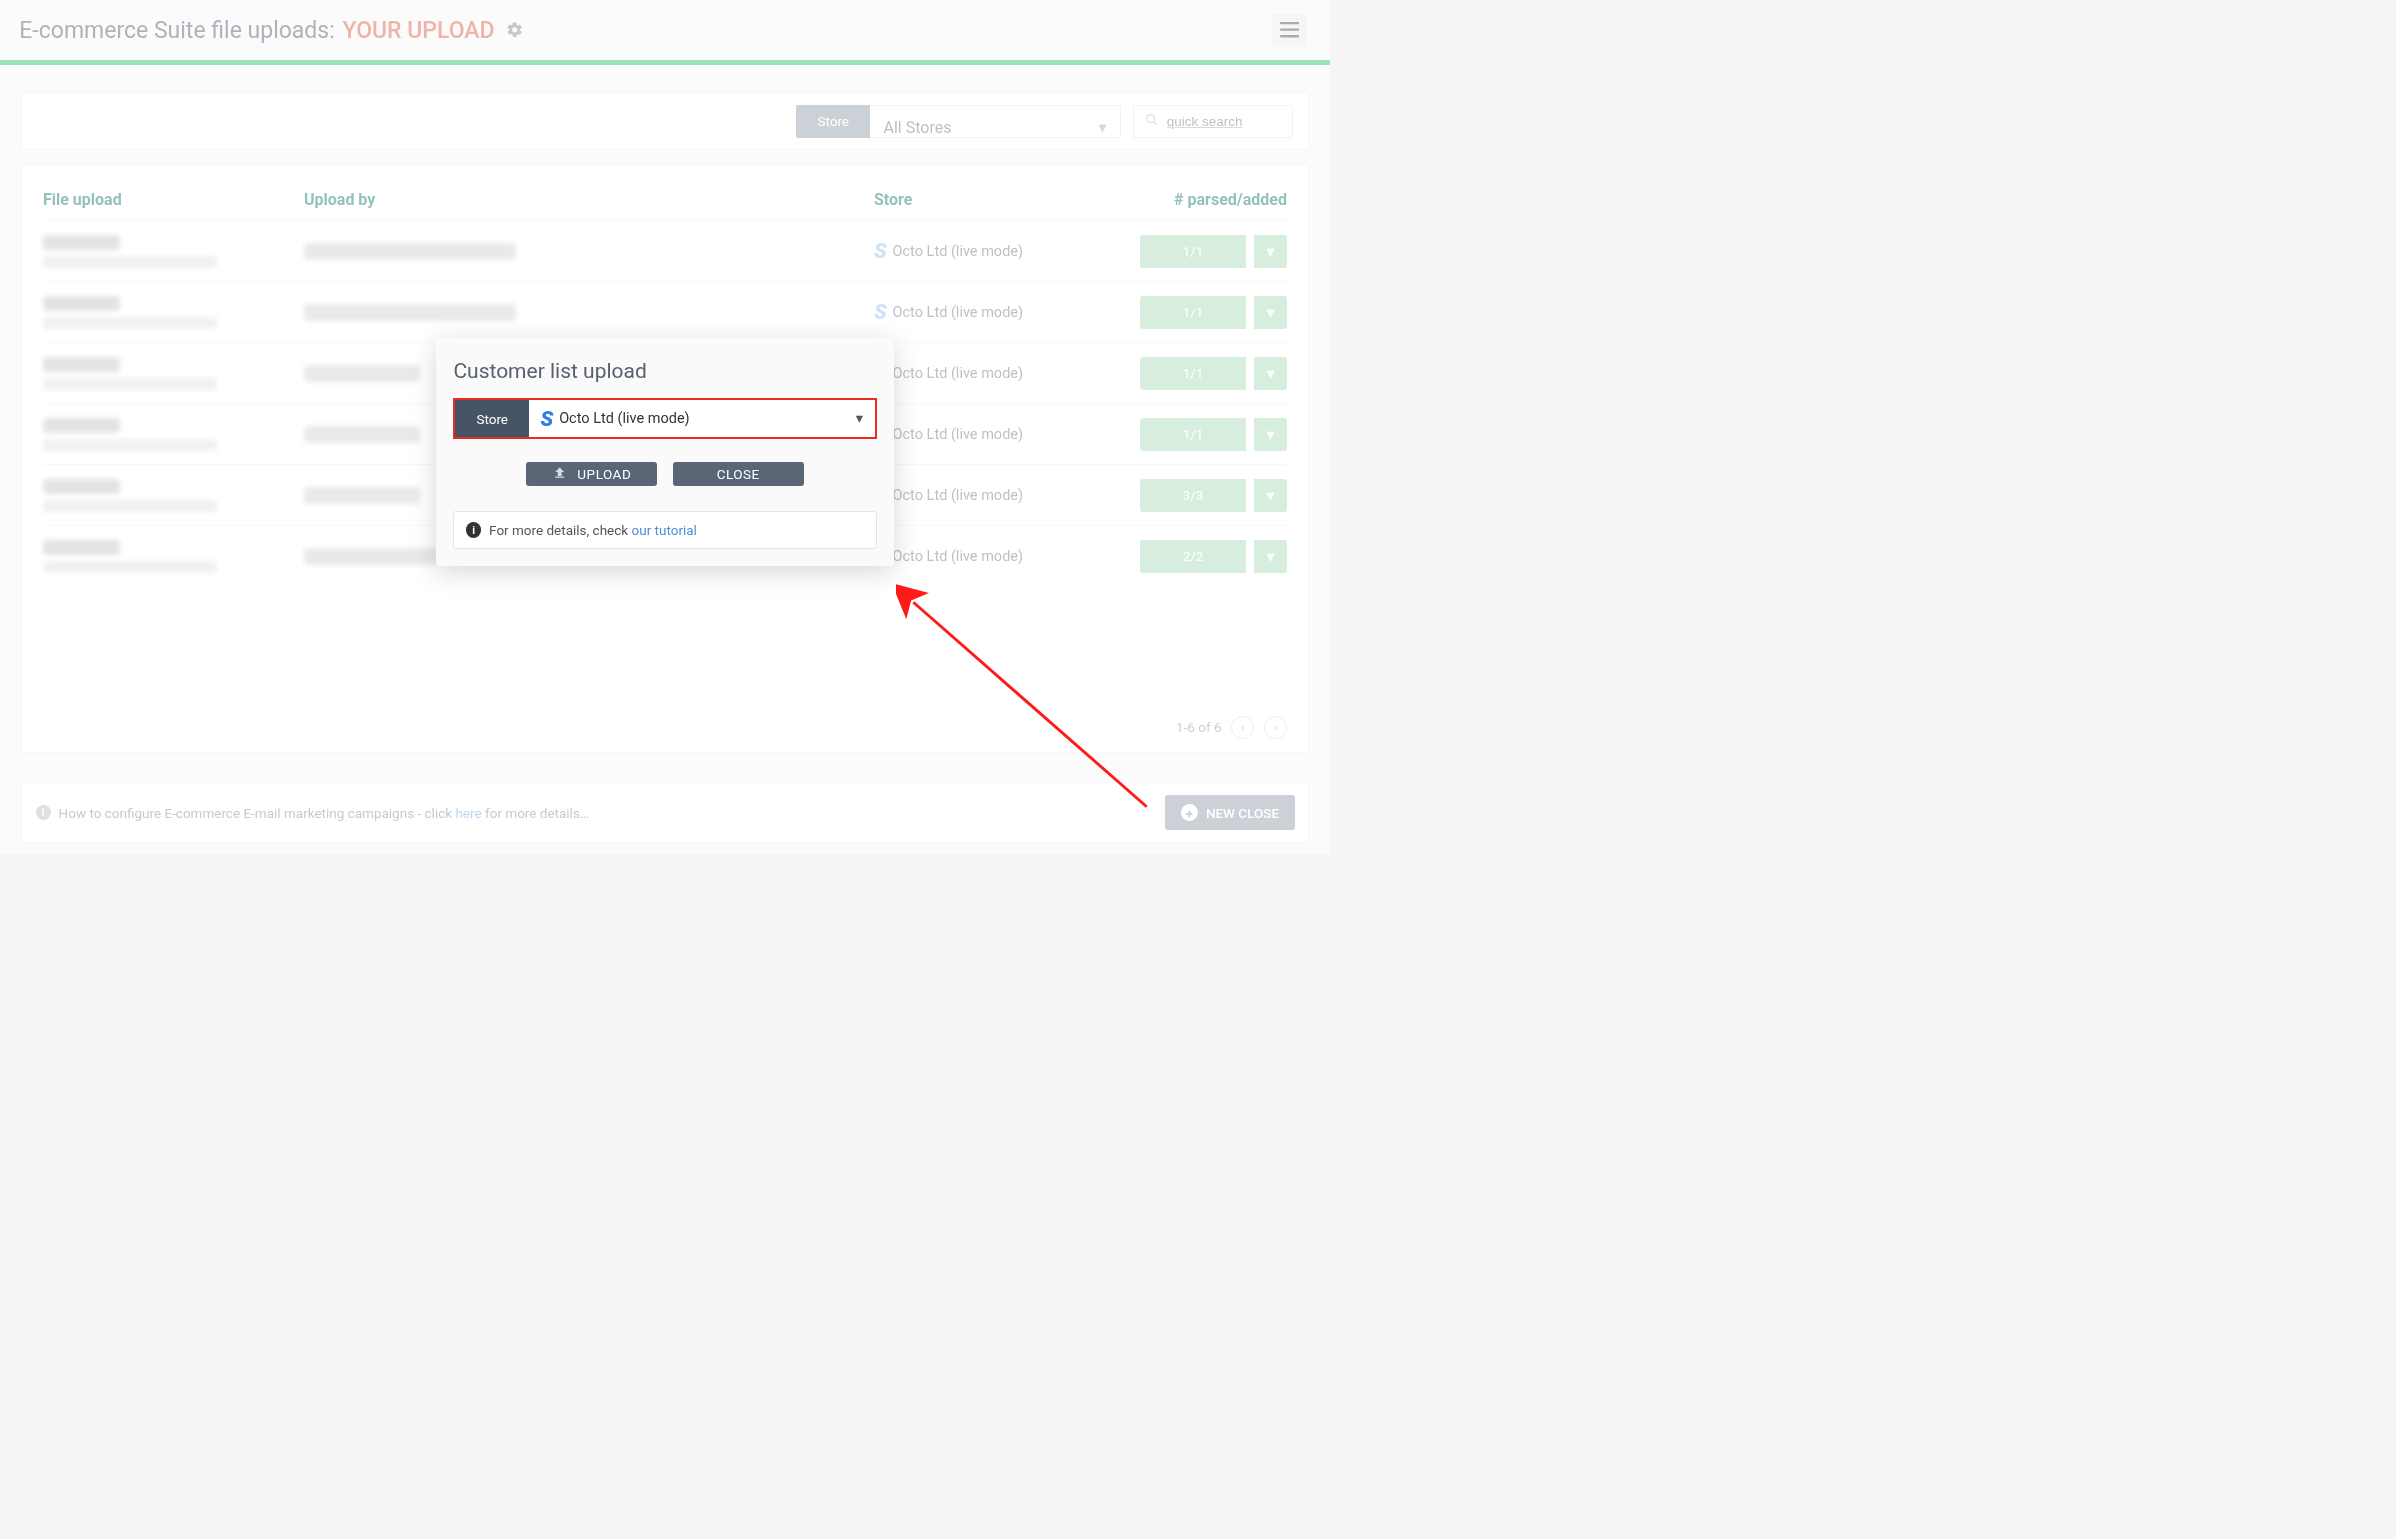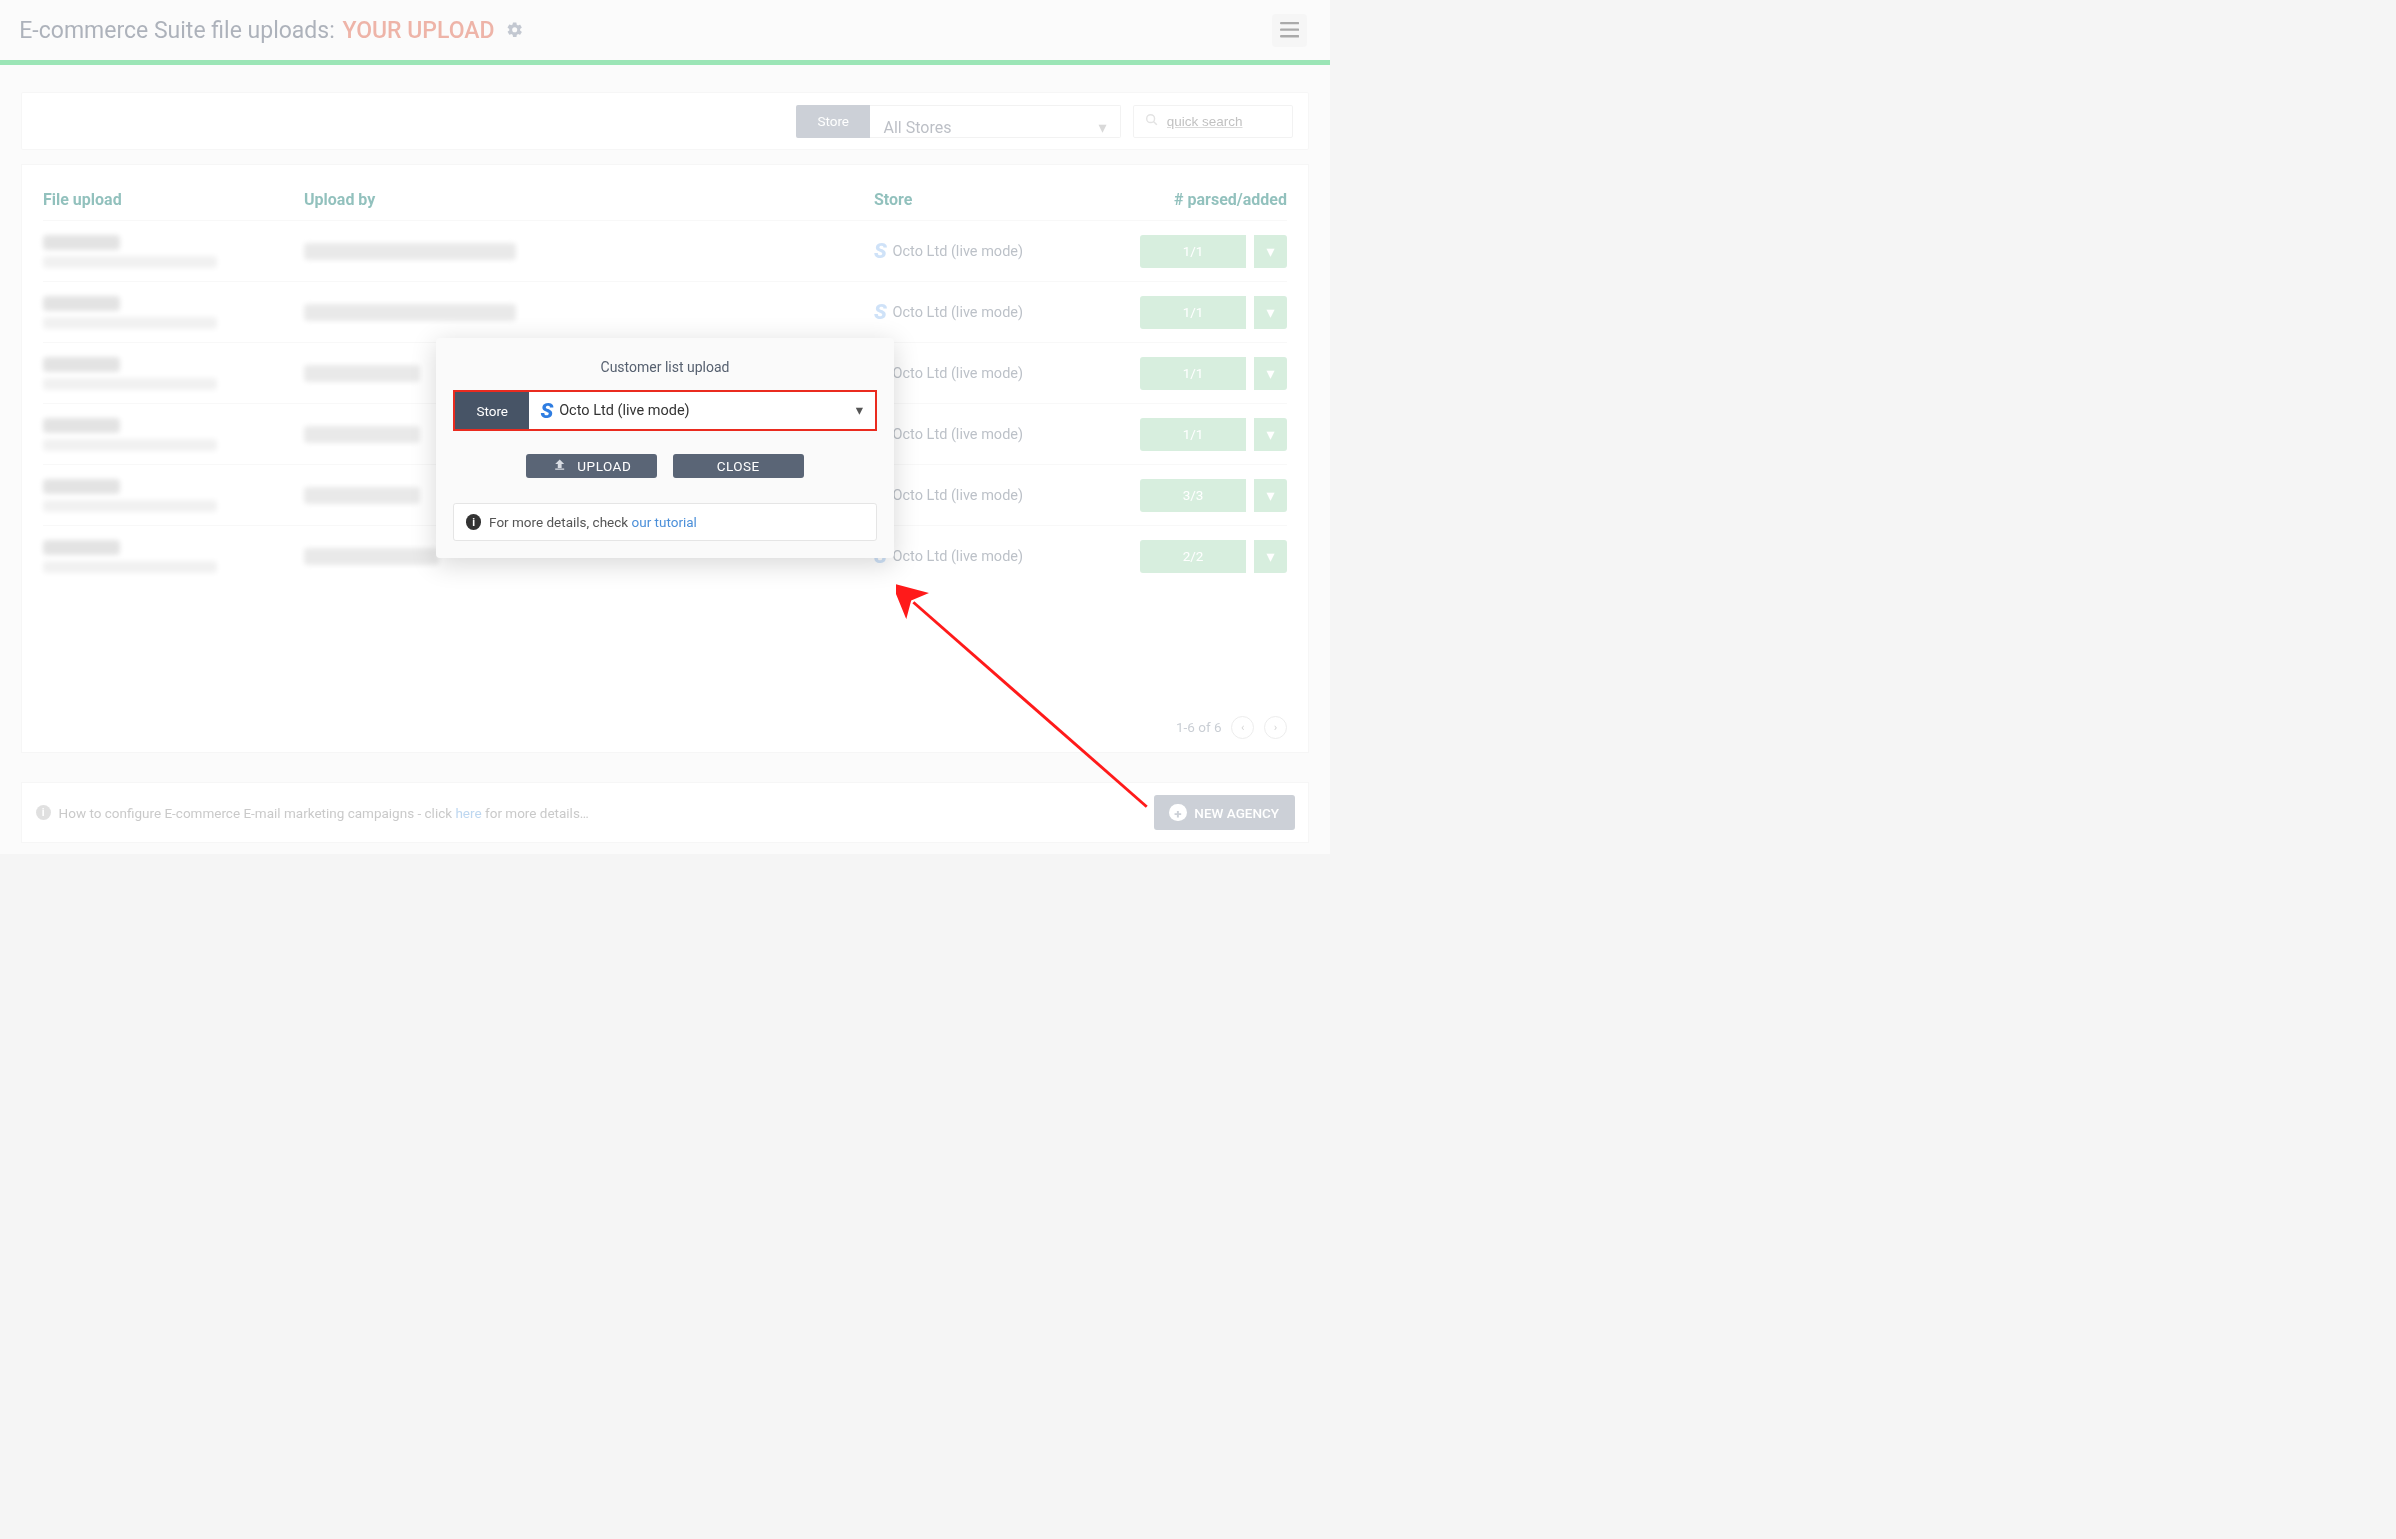--- a/index.html
+++ b/index.html
@@ -227,22 +227,22 @@
       position: absolute;
       left: 436px;
       top: 338px;
       width: 458px;
       background: #fafafa;
       border-radius: 3.9px;
       box-shadow: 0 5.8px 27px rgba(0,0,0,0.16);
       padding: 21px 17.4px 17.4px 17.4px;
     }
     .modal-title {
-      text-align: center;
-      font-size: 14px;
+      text-align: left;
+      font-size: 21px;
       color: #576170;
       margin-bottom: 15.4px;
     }
     .modal-store {
       border: 2.9px solid #ea2b1f;
       display: flex;
       align-items: stretch;
       height: 41px;
       margin-bottom: 23px;
       background: #fff;
@@ -473,21 +473,21 @@
 
   <div class="footer-bar">
     <div class="footer-left">
       <span class="info-icon" style="background:#bbb">i</span>
       <span>
         <span>How to configure E-commerce E-mail marketing campaigns - click </span><a href="#">here</a><span> for more details…</span>
       </span>
     </div>
     <div class="new-upload-btn">
       <span class="plus-circ">+</span>
-      <span>NEW AGENCY</span>
+      <span>NEW CLOSE</span>
     </div>
   </div>
 </div>
 
 <div class="dim-overlay"></div>
 
 <div class="modal">
   <div class="modal-title">Customer list upload</div>
   <div class="modal-store">
     <div class="label">Store</div>

